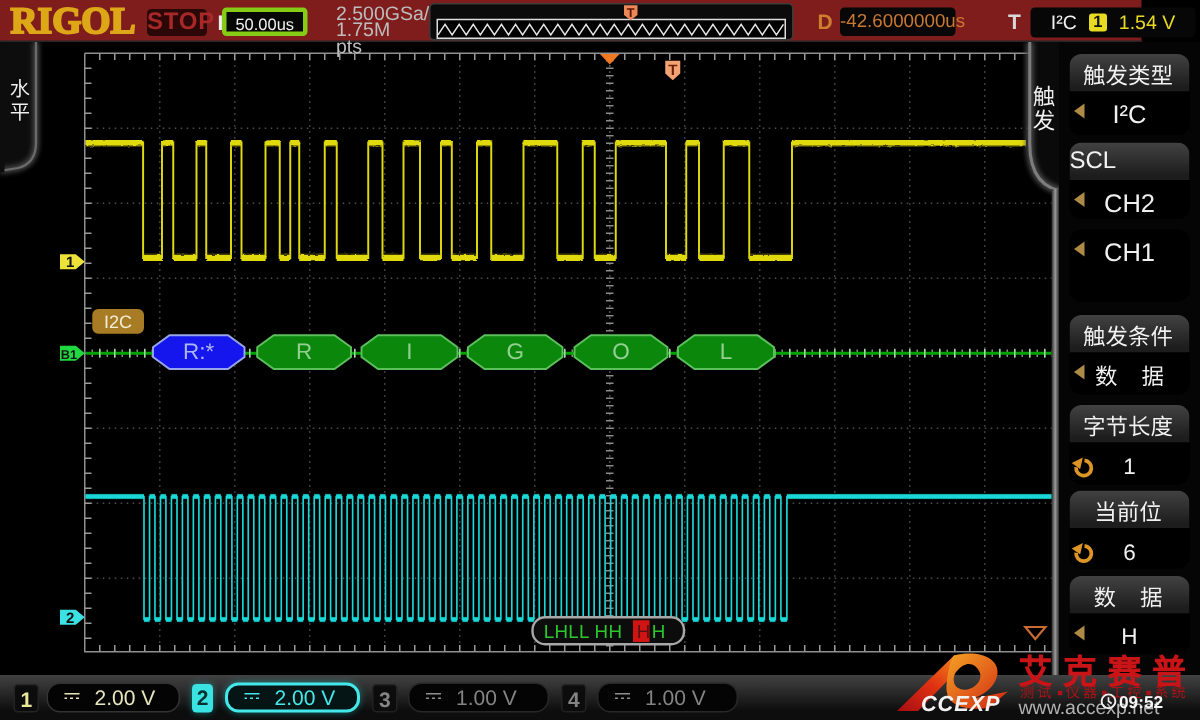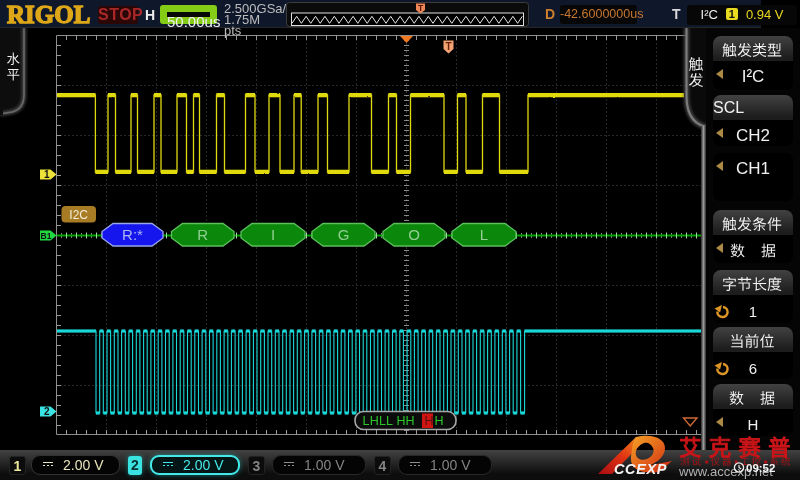--- a/index.html
+++ b/index.html
@@ -147,33 +147,33 @@
 <use href="#g6c34" transform="translate(6.5,63.9) scale(0.01350,-0.01350)" fill="#f0f0f0"></use>
 <use href="#g5e73" transform="translate(6.5,79.4) scale(0.01350,-0.01350)" fill="#f0f0f0"></use>
 
 <path d="M686.5,28 L686.5,96 Q686.5,126 712,128 L800,128 L800,28 Z" fill="#0a0a0a"></path>
 <path d="M686.5,28 L686.5,96 Q686.5,126 712,128" fill="none" stroke="#4a4a4a" stroke-width="5" filter="url(#soft)"></path>
 <path d="M686.5,28 L686.5,96 Q686.5,126 712,128" fill="none" stroke="#7d7d7d" stroke-width="2"></path>
 <use href="#g89e6" transform="translate(688.5,69.7) scale(0.01500,-0.01500)" fill="#f0f0f0"></use>
 <use href="#g53d1" transform="translate(688.5,85.7) scale(0.01500,-0.01500)" fill="#f0f0f0"></use>
 </svg>
 
-<div class="abs" style="left:0;top:0;width:761px;height:28px;background:#0f172a;border-bottom:1px solid #262626">
+<div class="abs" style="left:0;top:0;width:761px;height:28px;background:#7f1d1d;border-bottom:1px solid #262626">
   <div class="abs" style="left:7px;top:1px;font-family:'Liberation Serif',serif;font-weight:bold;font-size:25px;color:#dda718;-webkit-text-stroke:1.4px #dda718;letter-spacing:0px">RIGOL</div>
   <div class="abs" style="left:98px;top:5.5px;width:40px;height:18px;background:#2c0708;border-radius:3px;color:#a82828;font-weight:bold;font-size:16px;text-align:center;line-height:18px;letter-spacing:0.5px">STOP</div>
   <div class="abs" style="left:145px;top:7px;font-weight:bold;font-size:14px;color:#ededed">H</div>
-  <div class="tbox" style="left:160px;top:4.5px;width:57px;height:19px;line-height:19px;border:7px solid #84cc16;font-size:15px">50.00us</div>
+  <div class="tbox" style="left:148px;top:4.5px;width:57px;height:19px;line-height:19px;border:3px solid #84cc16;font-size:11px">50.00us</div>
   <div class="abs" style="left:224px;top:3px;width:56px;font-size:13px;color:#bdbdbd;line-height:11px">2.500GSa/s<br>1.75M pts</div>
   <div class="abs" style="left:545px;top:6px;font-weight:bold;font-size:14px;color:#cd7e2e">D</div>
   <div class="tbox" style="left:560px;top:5px;width:77px;height:19px;line-height:19px;color:#c87830;font-size:12.5px">-42.6000000us</div>
   <div class="abs" style="left:672px;top:6px;font-weight:bold;font-size:14px;color:#d8d8d8">T</div>
   <div class="tbox" style="left:687px;top:4.5px;width:110px;height:20px;line-height:20px">
     <span style="color:#f0f0f0;font-size:13px">I²C</span>
     <span style="display:inline-block;background:#e8da20;color:#111;width:12.5px;height:12.5px;line-height:12.5px;border-radius:2px;font-size:11px;font-weight:bold;margin:0 4px;vertical-align:1px">1</span>
-    <span style="color:#e8d820;font-size:13px">0.94 V</span>
+    <span style="color:#e8d820;font-size:13px">1.54 V</span>
   </div>
 </div>
 
 <svg class="abs" width="246" height="28" style="left:285px;top:0">
   <rect x="1.5" y="2.5" width="242" height="24" rx="3" fill="#0b0b0b" stroke="#3c3c3c"></rect>
   <rect x="6.5" y="13" width="232" height="12.5" fill="#000" stroke="#dedede" stroke-width="1"></rect>
   <path d="M292.0,23.3 L296.7,16.3 L301.4,23.3 L306.1,16.3 L310.8,23.3 L315.5,16.3 L320.2,23.3 L324.9,16.3 L329.6,23.3 L334.3,16.3 L339.0,23.3 L343.7,16.3 L348.4,23.3 L353.1,16.3 L357.8,23.3 L362.5,16.3 L367.2,23.3 L371.9,16.3 L376.6,23.3 L381.3,16.3 L386.0,23.3 L390.7,16.3 L395.4,23.3 L400.1,16.3 L404.8,23.3 L409.5,16.3 L414.2,23.3 L418.9,16.3 L423.6,23.3 L428.3,16.3 L433.0,23.3 L437.7,16.3 L442.4,23.3 L447.1,16.3 L451.8,23.3 L456.5,16.3 L461.2,23.3 L465.9,16.3 L470.6,23.3 L475.3,16.3 L480.0,23.3 L484.7,16.3 L489.4,23.3 L494.1,16.3 L498.8,23.3 L503.5,16.3 L508.2,23.3 L512.9,16.3 L517.6,23.3 L522.3,16.3" fill="none" stroke="#e6e6e6" stroke-width="1" transform="translate(-285,0)"></path>
   <polygon points="131,3.5 140,3.5 140,10 135.5,13.5 131,10" fill="#ee8757"></polygon>
   <text x="135.5" y="11" text-anchor="middle" font-size="8.5" font-weight="bold" fill="#551505">T</text>
 </svg>

